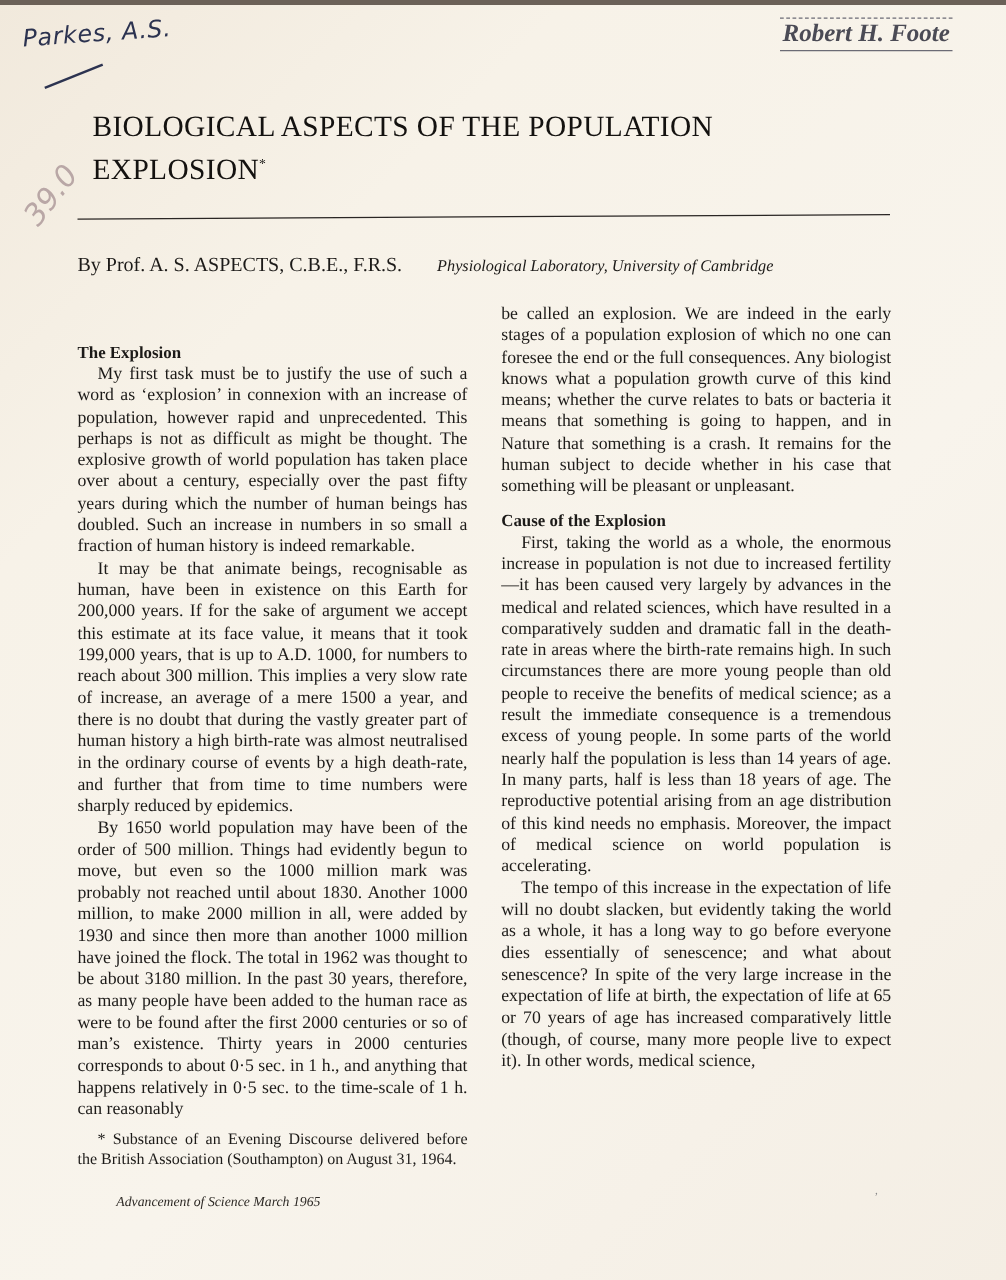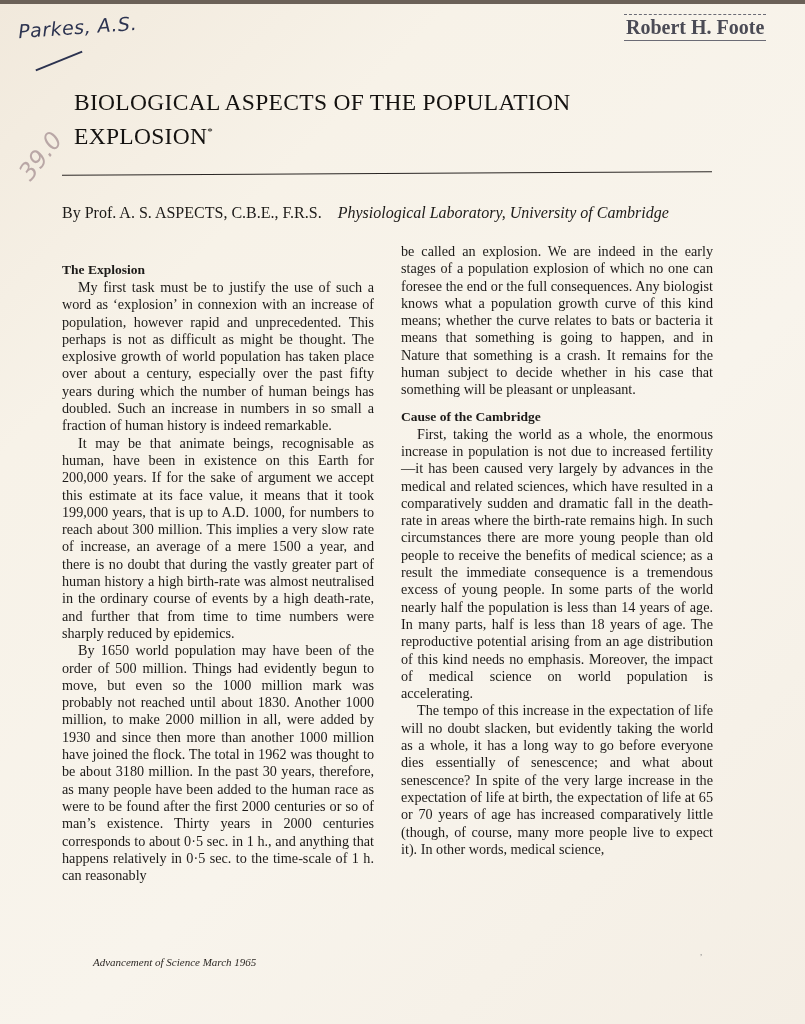--- a/index.html
+++ b/index.html
@@ -18,36 +18,36 @@
     position:absolute; left:18px; top:16px; font-family:"DejaVu Sans",sans-serif;
     font-style:italic; font-size:19px; color:#2c3350; transform:rotate(-4deg); letter-spacing:0.5px;
   }
   .hand-dash { position:absolute; left:34px; top:60px; width:50px; height:2px; background:#2c3350; transform:rotate(-22deg); }
   .hand-num {
     position:absolute; left:14px; top:142px; font-family:"DejaVu Sans",sans-serif;
     font-size:24px; color:#b9a7a6; transform:rotate(-52deg); font-style:italic;
   }
   .stamp {
     position:absolute; left:624px; top:14px; font-family:"Liberation Serif",serif;
-    font-weight:bold; font-size:20px; color:#4b4b55;
+    font-weight:bold; font-style:italic; font-size:20px; color:#4b4b55;
     border-top:1px dashed #6b6b75; border-bottom:1px solid #6b6b75; padding:1px 2px;
   }
   .title {
     position:absolute; left:62px; top:76px; width:620px; margin:12px;
     font-family:"Liberation Serif",serif; font-weight:normal; font-size:23.5px;
     line-height:29px; letter-spacing:0.3px; color:#141210;
   }
   .title sup { font-size:11px; }
   .rule { position:absolute; left:62px; top:173px; width:650px; height:1px; background:#2a2624; transform:rotate(-0.3deg); }
   .byline { position:absolute; left:62px; top:204px; font-size:16px; white-space:nowrap; }
-  .byline .aff { font-style:italic; font-size:16px; margin-left:16px; }
+  .byline .aff { font-style:italic; font-size:13px; margin-left:28px; }
   .col { position:absolute; width:312px; font-size:14.2px; line-height:17.3px; text-align:justify; }
   .colL { left:62px; top:261px; }
   .colR { left:401px; top:243px; }
-  .col h3 { font-size:13.5px; font-weight:bold; margin:0 0 1px 0; line-height:17px; }
+  .col h3 { font-size:13.5px; font-weight:bold; margin:12px 0 1px 0; line-height:17px; }
   .col p { margin:0; text-indent:16px; }
   .col p.noind { text-indent:0; }
   .col h3.gap { margin-top:9px; }
   .footnote { font-size:12.8px; line-height:16px; margin-top:7px !important; }
   .journal {
     position:absolute; left:93px; top:956px; font-style:italic; font-size:11px; color:#2c2824;
   }
   .speck { position:absolute; left:700px; top:947px; font-size:9px; color:#888; }
 </style>
 </head>
@@ -66,24 +66,25 @@
 
   <div class="byline">
     <span>By Prof. A. S. ASPECTS, C.B.E., F.R.S.</span><span class="aff">Physiological Laboratory, University of Cambridge</span>
   </div>
 
   <div class="col colL">
     <h3>The Explosion</h3>
     <p>My first task must be to justify the use of such a word as ‘explosion’ in connexion with an increase of population, however rapid and unprecedented. This perhaps is not as difficult as might be thought. The explosive growth of world population has taken place over about a century, especially over the past fifty years during which the number of human beings has doubled. Such an increase in numbers in so small a fraction of human history is indeed remarkable.</p>
     <p>It may be that animate beings, recognisable as human, have been in existence on this Earth for 200,000 years. If for the sake of argument we accept this estimate at its face value, it means that it took 199,000 years, that is up to A.D. 1000, for numbers to reach about 300 million. This implies a very slow rate of increase, an average of a mere 1500 a year, and there is no doubt that during the vastly greater part of human history a high birth-rate was almost neutralised in the ordinary course of events by a high death-rate, and further that from time to time numbers were sharply reduced by epidemics.</p>
     <p>By 1650 world population may have been of the order of 500 million. Things had evidently begun to move, but even so the 1000 million mark was probably not reached until about 1830. Another 1000 million, to make 2000 million in all, were added by 1930 and since then more than another 1000 million have joined the flock. The total in 1962 was thought to be about 3180 million. In the past 30 years, therefore, as many people have been added to the human race as were to be found after the first 2000 centuries or so of man’s existence. Thirty years in 2000 centuries corresponds to about 0·5 sec. in 1 h., and anything that happens relatively in 0·5 sec. to the time-scale of 1 h. can reasonably</p>
+    <p class="footnote">* Substance of an Evening Discourse delivered before the British Association (Southampton) on August 31, 1964.</p>
   </div>
 
   <div class="col colR">
     <p class="noind">be called an explosion. We are indeed in the early stages of a population explosion of which no one can foresee the end or the full consequences. Any biologist knows what a population growth curve of this kind means; whether the curve relates to bats or bacteria it means that something is going to happen, and in Nature that something is a crash. It remains for the human subject to decide whether in his case that something will be pleasant or unpleasant.</p>
-    <h3 class="gap">Cause of the Cambridge</h3>
+    <h3 class="gap">Cause of the Explosion</h3>
     <p>First, taking the world as a whole, the enormous increase in population is not due to increased fertility—it has been caused very largely by advances in the medical and related sciences, which have resulted in a comparatively sudden and dramatic fall in the death-rate in areas where the birth-rate remains high. In such circumstances there are more young people than old people to receive the benefits of medical science; as a result the immediate consequence is a tremendous excess of young people. In some parts of the world nearly half the population is less than 14 years of age. In many parts, half is less than 18 years of age. The reproductive potential arising from an age distribution of this kind needs no emphasis. Moreover, the impact of medical science on world population is accelerating.</p>
     <p>The tempo of this increase in the expectation of life will no doubt slacken, but evidently taking the world as a whole, it has a long way to go before everyone dies essentially of senescence; and what about senescence? In spite of the very large increase in the expectation of life at birth, the expectation of life at 65 or 70 years of age has increased comparatively little (though, of course, many more people live to expect it). In other words, medical science,</p>
   </div>
 
   <div class="journal">Advancement of Science March 1965</div>
   <div class="speck">,</div>
 </div>
 
 </body></html>

